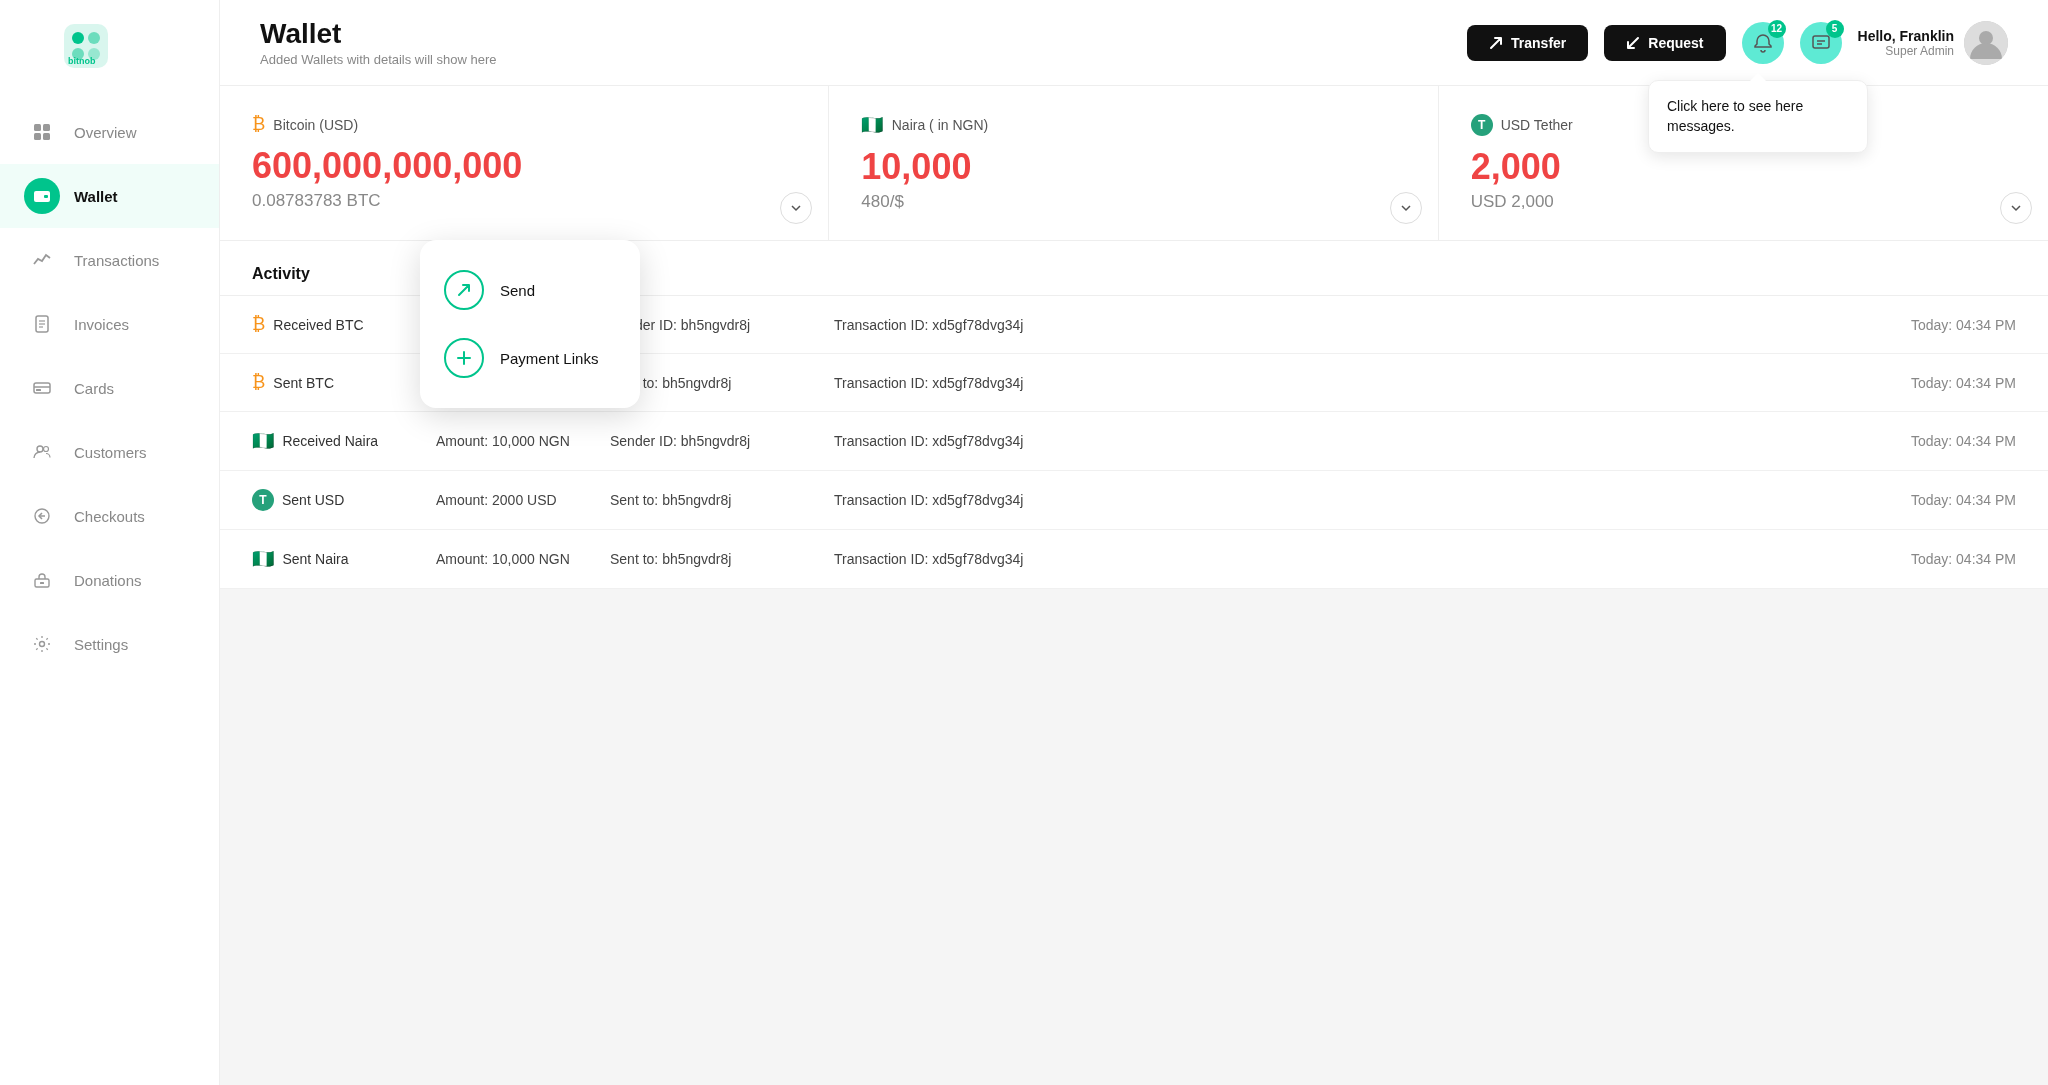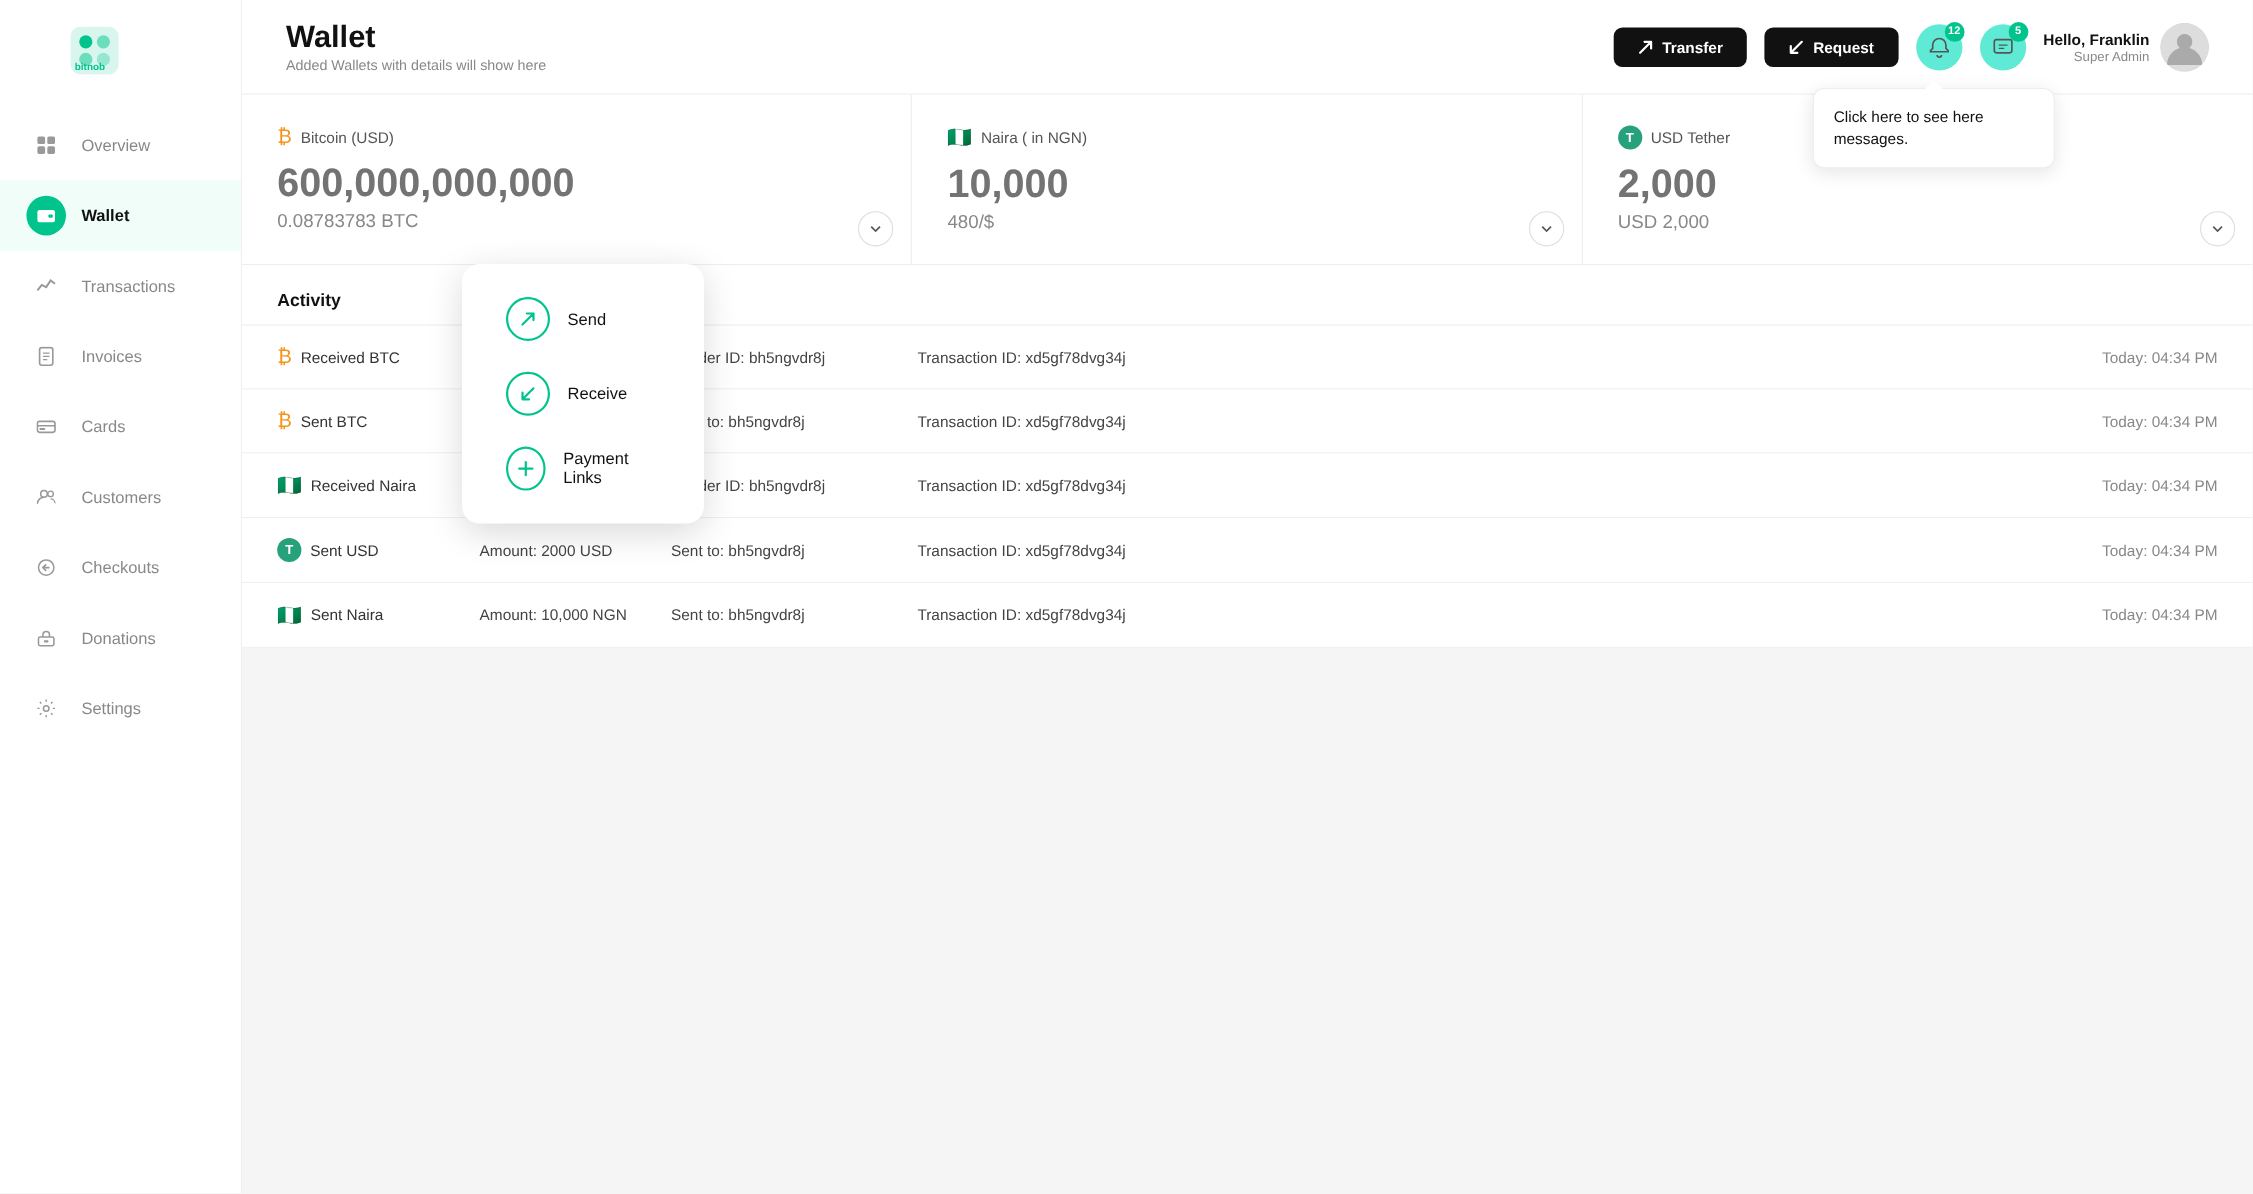--- a/index.html
+++ b/index.html
@@ -203,21 +203,21 @@
       align-items: center;
       gap: 8px;
       margin-bottom: 10px;
       font-size: 14px;
       color: #555;
       font-weight: 500;
     }
     .wallet-balance {
       font-size: 36px;
       font-weight: 700;
-      color: #737373;
+      color: #ef4444;
       margin-bottom: 4px;
       white-space: nowrap;
     }
     .wallet-sub {
       font-size: 17px;
       color: #888;
     }
     .wallet-expand {
       position: absolute;
       bottom: 16px;
@@ -268,21 +268,21 @@
     .activity-txid { min-width: 260px; color: #444; }
     .activity-time { margin-left: auto; color: #888; white-space: nowrap; }
     .flag-icon { font-size: 18px; }
     .dropdown-menu {
       position: absolute;
       top: 240px;
       left: 420px;
       background: #fff;
       border-radius: 16px;
       box-shadow: 0 8px 32px rgba(0,0,0,0.15);
-      padding: 16px 16px;
+      padding: 16px 0;
       width: 220px;
       z-index: 200;
     }
     .dropdown-item {
       display: flex;
       align-items: center;
       gap: 16px;
       padding: 14px 24px;
       cursor: pointer;
       font-size: 15px;
@@ -590,26 +590,18 @@
     <div class="dropdown-icon">
       <svg width="18" height="18" viewBox="0 0 18 18" fill="none">
         <path d="M4 14L14 4M14 4H8M14 4V10" stroke="#00c48c" stroke-width="2" stroke-linecap="round"></path>
       </svg>
     </div>
     <span>Send</span>
   </div>
   <div class="dropdown-item">
     <div class="dropdown-icon">
       <svg width="18" height="18" viewBox="0 0 18 18" fill="none">
-        <path d="M14 4L4 14M4 14H10M4 14V8" stroke="#00c48c" stroke-width="2" stroke-linecap="round"></path>
-      </svg>
-    </div>
-    <span>Receive</span>
-  </div>
-  <div class="dropdown-item">
-    <div class="dropdown-icon">
-      <svg width="18" height="18" viewBox="0 0 18 18" fill="none">
         <path d="M9 3v12M3 9h12" stroke="#00c48c" stroke-width="2" stroke-linecap="round"></path>
       </svg>
     </div>
     <span>Payment Links</span>
   </div>
 </div>
 
 </body></html>

